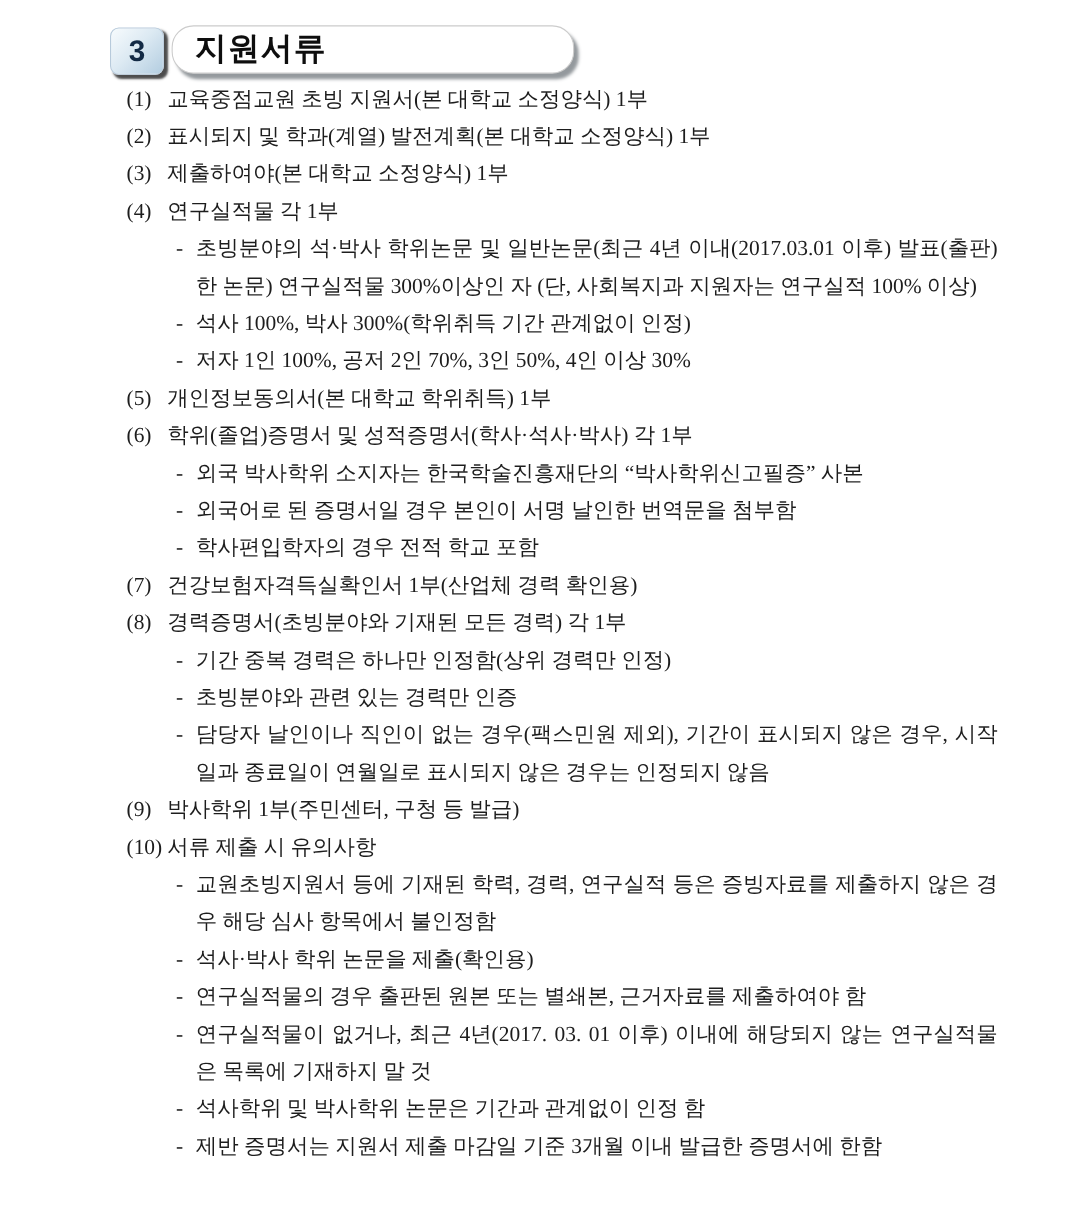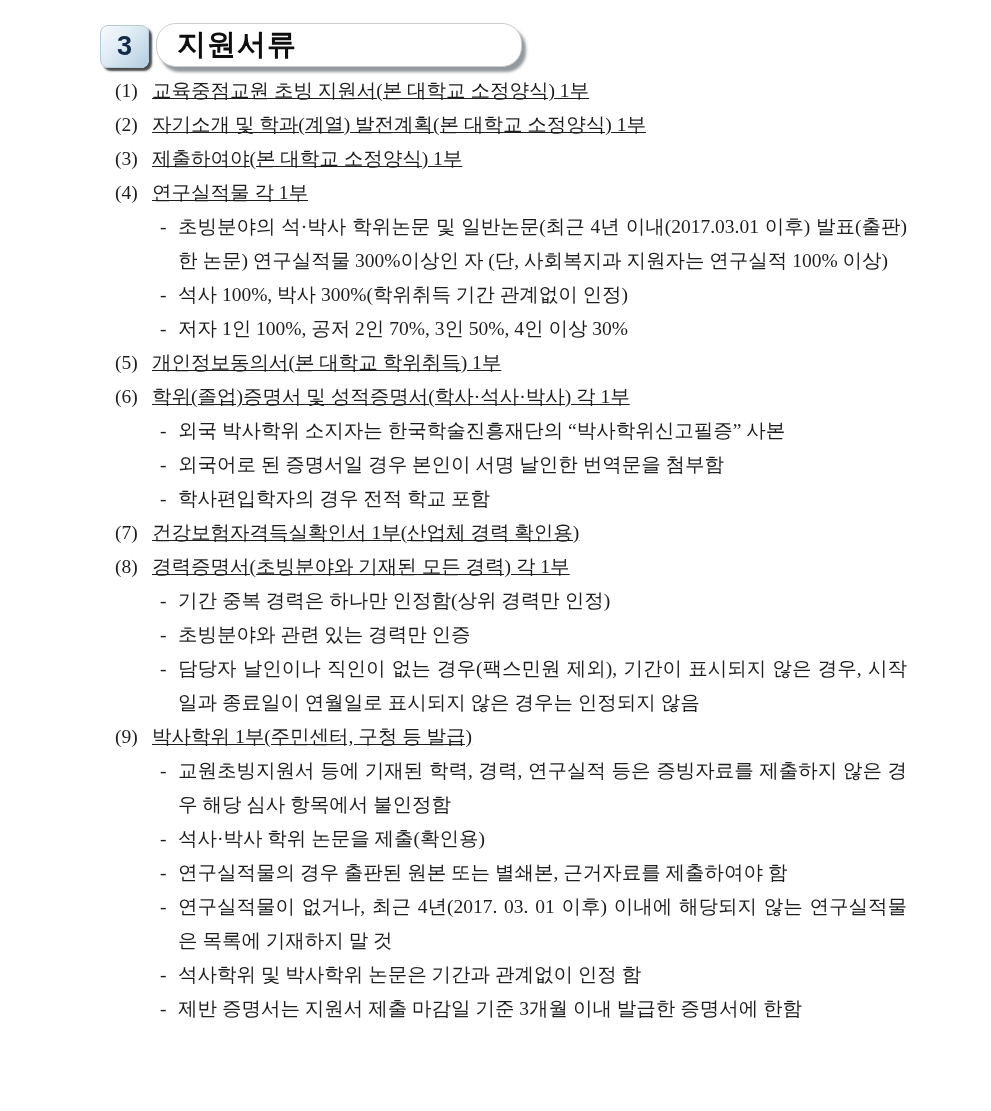--- a/index.html
+++ b/index.html
@@ -57,21 +57,21 @@
     position: absolute;
     left: 115px; top: 74px;
     width: 792px;
     font-size: 19.5px;
     line-height: 34px;
     color: #1d1d1d;
     text-align: justify;
   }
   .item { display: flex; }
   .item .marker { flex: 0 0 37px; white-space: pre; }
-  .item .text { flex: 1 1 auto; text-decoration: underline; }
+  .item .text { flex: 1 1 auto; }
   .sub { display: flex; margin-left: 45px; }
   .sub .dash { flex: 0 0 18px; white-space: pre; }
   .sub .subtext { flex: 1 1 auto; }
 </style>
 </head>
 <body style="color: rgb(29, 29, 29);">
 
 <div class="page">
   <div class="header">
     <div class="badge">
@@ -82,21 +82,21 @@
     </div>
   </div>
 
   <div class="content" id="doc-list">
       <div class="item">
         <span class="marker">(1)</span>
         <div class="text">교육중점교원 초빙 지원서(본 대학교 소정양식) 1부</div>
       </div>
       <div class="item">
         <span class="marker">(2)</span>
-        <div class="text">자기소개 및 학과(계열) 발전계획(본 대학교 소정양식) 1부</div>
+        <div class="text">표시되지 및 학과(계열) 발전계획(본 대학교 소정양식) 1부</div>
       </div>
       <div class="item">
         <span class="marker">(3)</span>
         <div class="text">제출하여야(본 대학교 소정양식) 1부</div>
       </div>
       <div class="item">
         <span class="marker">(4)</span>
         <div class="text">연구실적물 각 1부</div>
       </div>
       <div class="sub">
@@ -148,20 +148,24 @@
         <div class="subtext">초빙분야와 관련 있는 경력만 인증</div>
       </div>
       <div class="sub">
         <span class="dash">-</span>
         <div class="subtext">담당자 날인이나 직인이 없는 경우(팩스민원 제외), 기간이 표시되지 않은 경우, 시작일과 종료일이 연월일로 표시되지 않은 경우는 인정되지 않음</div>
       </div>
       <div class="item">
         <span class="marker">(9)</span>
         <div class="text">박사학위 1부(주민센터, 구청 등 발급)</div>
       </div>
+      <div class="item">
+        <span class="marker">(10)</span>
+        <div class="text">서류 제출 시 유의사항</div>
+      </div>
       <div class="sub">
         <span class="dash">-</span>
         <div class="subtext">교원초빙지원서 등에 기재된 학력, 경력, 연구실적 등은 증빙자료를 제출하지 않은 경우 해당 심사 항목에서 불인정함</div>
       </div>
       <div class="sub">
         <span class="dash">-</span>
         <div class="subtext">석사·박사 학위 논문을 제출(확인용)</div>
       </div>
       <div class="sub">
         <span class="dash">-</span>

